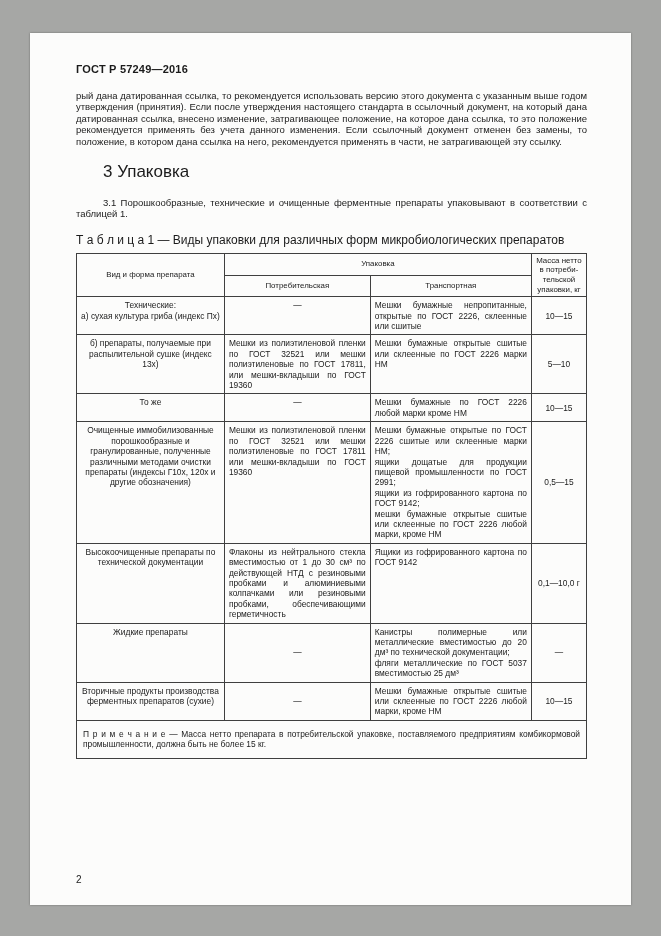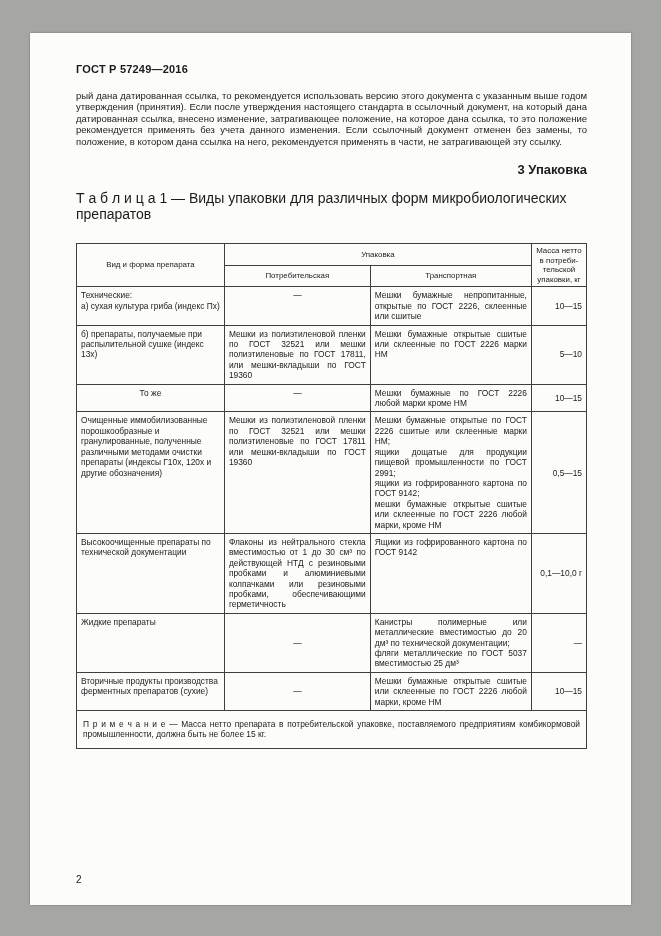--- a/index.html
+++ b/index.html
@@ -25,46 +25,46 @@
     font-size:11px; font-weight:bold; letter-spacing:.2px;
     margin-bottom:13px;
   }
   .body-just {
     font-size:9.5px; line-height:11.4px;
     text-align:justify;
     margin-top:15px;
   }
   .para { text-indent:27px; }
   .section-title {
-    font-size:13px; font-weight:bold;
-    margin:15px 0 9px 0; padding-left:27px;text-align:right;
+    font-size:17px; font-weight:normal;
+    margin:15px 0 9px 0; padding-left:27px;
   }
-  .tbl-caption { font-size:14px; margin:13px 0 21px 0; }
+  .tbl-caption { font-size:12px; margin:13px 0 6px 0; }
 
   table {
     width:100%; border-collapse:collapse; table-layout:fixed;
   }
   col.c1 { width:29%; } col.c2 { width:28.6%; }
   col.c3 { width:31.6%; } col.c4 { width:10.8%; }
   th, td {
     border:1px solid #3f3f3f;
     font-size:8.4px; line-height:10.4px;
     padding:3px 4px;
     vertical-align:top;
     white-space:pre-line;
     margin-left:21px;
   }
   th {
     font-weight:normal; text-align:center; vertical-align:middle;
     font-size:7.9px; line-height:9.6px; padding:2px 3px;
   }
-  .c-form { text-align:left; }
+  .c-form { text-align:center; }
   .c-just { text-align:justify; }
   .c-dash { text-align:center; }
-  .c-mass { text-align:right; vertical-align:middle; white-space:nowrap; }
+  .c-mass { text-align:center; vertical-align:middle; white-space:nowrap; }
   .al-c  { text-align:center; }
   .va-m  { vertical-align:middle; }
   .note-cell {
     text-align:justify; padding:8px 6px; font-size:8.4px; line-height:10.4px;
   }
   .page-num {
     position:absolute; left:46px; bottom:20px; font-size:10px;
   }
 </style>
 </head>
@@ -72,20 +72,21 @@
 
 <div class="scan-bg">
   <div class="page">
 
     <div class="doc-id">ГОСТ Р 57249—2016</div>
 
     <p class="body-just">рый дана датированная ссылка, то рекомендуется использовать версию этого документа с указанным выше годом утверждения (принятия). Если после утверждения настоящего стандарта в ссылочный документ, на который дана датированная ссылка, внесено изменение, затрагивающее положение, на которое дана ссылка, то это положение рекомендуется применять без учета данного изменения. Если ссылочный документ отменен без замены, то положение, в котором дана ссылка на него, рекомендуется применять в части, не затрагивающей эту ссылку.</p>
 
     <div class="section-title">3 Упаковка</div>
 
+    <p class="body-just para">3.1 Порошкообразные, технические и очищенные ферментные препараты упаковывают в соответствии с таблицей 1.</p>
 
     <div class="tbl-caption">Т а б л и ц а  1 — Виды упаковки для различных форм микробиологических препаратов</div>
 
     <table>
       <colgroup>
         <col class="c1">
           <col class="c2">
           <col class="c3">
           <col class="c4">
       </colgroup>

